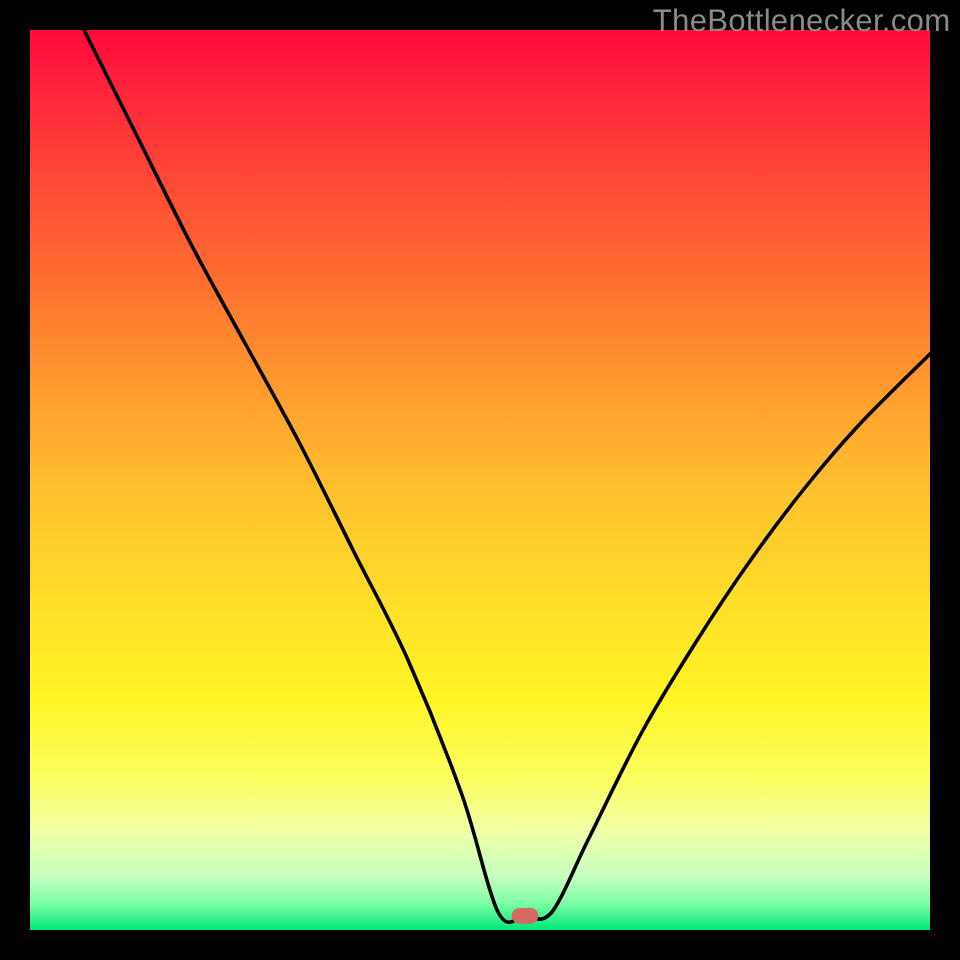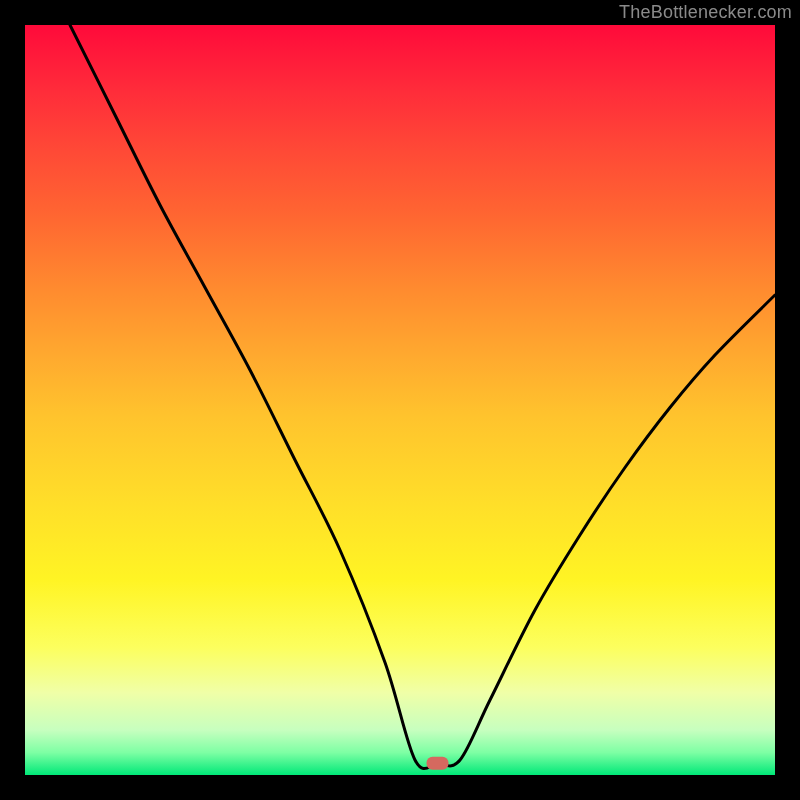--- a/index.html
+++ b/index.html
@@ -55,21 +55,21 @@
     stroke-linecap: round;
   }
   .marker {
     fill: #d5695f;
   }
   .watermark {
     position: absolute;
     top: 2px;
     right: 8px;
     color: #8a8a8a;
-    font-size: 18px;
+    font-size: 26px;
     font-weight: 400;
     letter-spacing: 0.2px;
     font-family: Arial, Helvetica, sans-serif;
   }
 </style>
 </head>
 <body>
 
 <div class="frame">
   <div class="plot-area">

